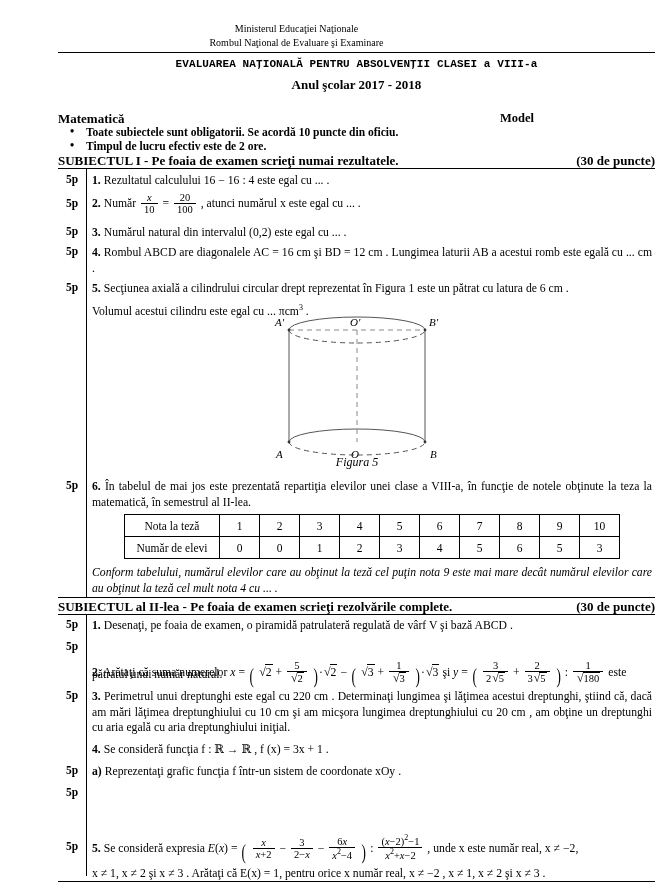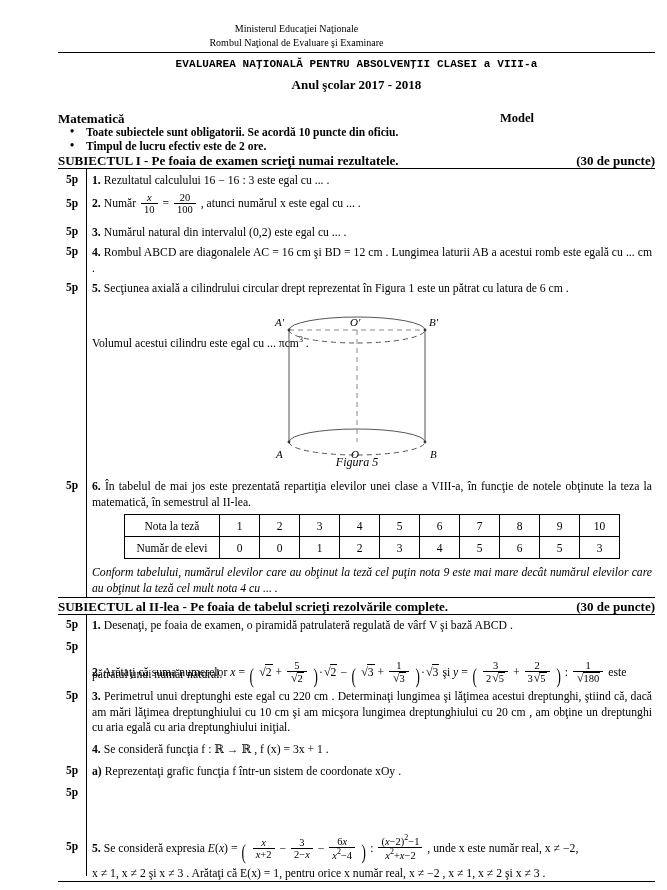--- a/index.html
+++ b/index.html
@@ -88,21 +88,21 @@
   <div class="sect-head" style="top:153px;">
     <span>SUBIECTUL I - Pe foaia de examen scrieţi numai rezultatele.</span>
     <span class="pts">(30 de puncte)</span>
   </div>
   <div class="rule" style="left:58px;top:168px;width:597px;"></div>
   <div class="col-rule" style="top:168px;height:430px;"></div>
 
   <div class="pts-cell" style="top:173px;">5p</div>
   <div class="item nj" style="top:173px;">
     <span class="num">1.</span>
-    <span>Rezultatul calculului 16 − 16 : 3 este egal cu ... .</span>
+    <span>Rezultatul calculului 16 − 16 : 4 este egal cu ... .</span>
   </div>
 
   <div class="pts-cell" style="top:197px;">5p</div>
   <div class="item nj" style="top:192px;">
     <span class="num">2.</span>
     <span>Număr</span>
     <span class="m">
       <span class="frac"><span class="n mi">x</span><span class="d">10</span></span>
       =
       <span class="frac"><span class="n">20</span><span class="d">100</span></span>
@@ -119,21 +119,21 @@
   <div class="item" style="top:245px;width:560px;">
     <span class="num">4.</span>
     <span>Rombul ABCD are diagonalele AC = 16 cm şi BD = 12 cm . Lungimea laturii AB a acestui romb este egală cu ... cm .</span>
   </div>
 
   <div class="pts-cell" style="top:281px;">5p</div>
   <div class="item nj" style="top:281px;">
     <span class="num">5.</span>
     <span>Secţiunea axială a cilindrului circular drept reprezentat în Figura 1 este un pătrat cu latura de 6 cm .</span>
   </div>
-  <div class="item nj" style="top:300px;margin-top:32px;">
+  <div class="item nj" style="top:300px;">
     <span>Volumul acestui cilindru este egal cu ...</span>
     <span class="m">π</span><span>cm</span><sup>3</sup> .
   </div>
 
   <div class="figure">
     <svg width="220" height="160" viewBox="0 0 220 160">
 
       <path d="M 42 18 A 68 13 0 0 0 178 18" fill="none" stroke="#555" stroke-width="1" stroke-dasharray="5,4"></path>
       <path d="M 42 18 A 68 13 0 0 1 178 18" fill="none" stroke="#555" stroke-width="1"></path>
 
@@ -198,21 +198,21 @@
       </tr>
     </tbody>
   </table>
 
   <div class="item" style="top:565px;width:560px;font-style:italic;">
     <span>Conform tabelului, numărul elevilor care au obţinut la teză cel puţin nota 9 este mai mare decât numărul elevilor care au obţinut la teză cel mult nota 4 cu ... .</span>
   </div>
 
   <div class="rule" style="left:58px;top:597px;width:597px;"></div>
   <div class="sect-head" style="top:599px;">
-    <span>SUBIECTUL al II-lea - Pe foaia de tabelul scrieţi rezolvările complete.</span>
+    <span>SUBIECTUL al II-lea - Pe foaia de examen scrieţi rezolvările complete.</span>
     <span class="pts">(30 de puncte)</span>
   </div>
   <div class="rule" style="left:58px;top:614px;width:597px;"></div>
   <div class="col-rule" style="top:614px;height:262px;"></div>
 
   <div class="pts-cell" style="top:618px;">5p</div>
   <div class="item nj" style="top:618px;">
     <span class="num">1.</span>
     <span>Desenaţi, pe foaia de examen, o piramidă patrulateră regulată de vârf V şi bază ABCD .</span>
   </div>

